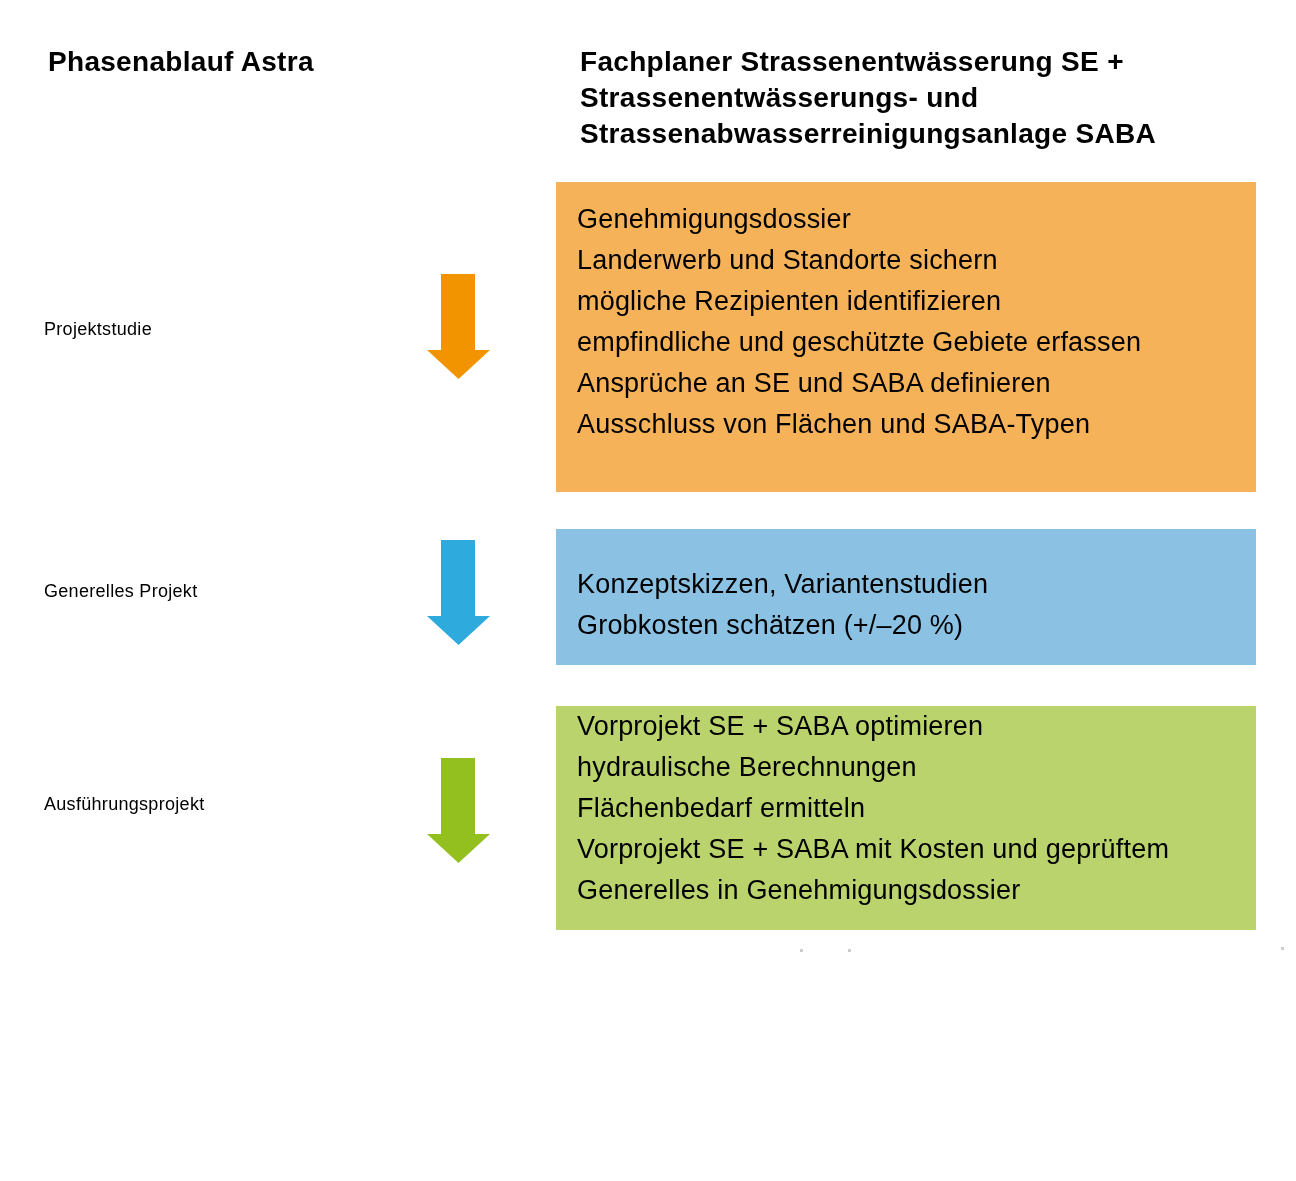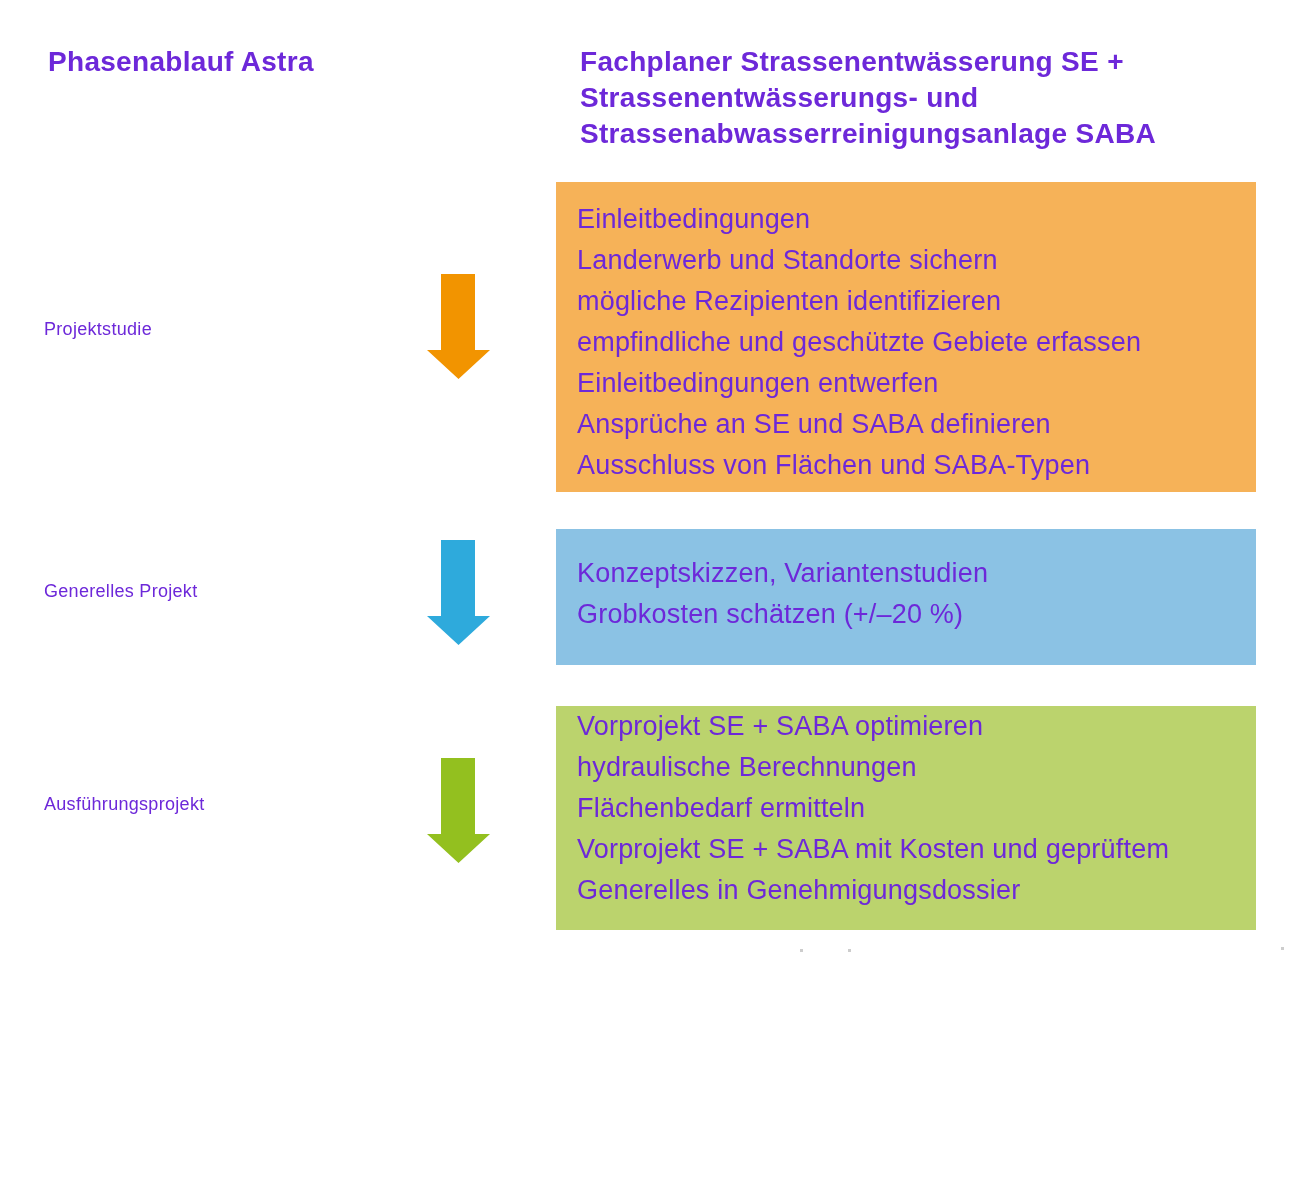--- a/index.html
+++ b/index.html
@@ -57,21 +57,21 @@
     position: absolute;
     width: 3px;
     height: 3px;
     background: #9b9b9b;
     opacity: 0.5;
   }
 </style>
 </head>
 <body>
 
-<div class="canvas" style="color: #6d28d9;">
+<div class="canvas" style="color: #000000;">
 
   <div class="hdr left-hdr">Phasenablauf Astra</div>
 
   <div class="hdr right-hdr">
     <div>Fachplaner Strassenentwässerung SE +</div>
     <div>Strassenentwässerungs- und</div>
     <div>Strassenabwasserreinigungsanlage SABA</div>
   </div>
 
   <div class="phase-label" style="top:313px">Projektstudie</div>
@@ -82,30 +82,29 @@
     <polygon points="14,0 48,0 48,76 63,76 31.5,105 0,76 14,76" fill="#F29400"></polygon>
   </svg>
   <svg class="arrow" style="top:540px" viewBox="0 0 63 105">
     <polygon points="14,0 48,0 48,76 63,76 31.5,105 0,76 14,76" fill="#2EAADC"></polygon>
   </svg>
   <svg class="arrow" style="top:758px" viewBox="0 0 63 105">
     <polygon points="14,0 48,0 48,76 63,76 31.5,105 0,76 14,76" fill="#93C01F"></polygon>
   </svg>
 
   <div class="task-box" style="top: 182px; height: 310px; padding-top: 17px; background-color: rgb(246, 178, 88);">
-    <div class="task-line">Einleitbedingungen</div>
+    <div class="task-line">Genehmigungsdossier</div>
     <div class="task-line">Landerwerb und Standorte sichern</div>
     <div class="task-line">mögliche Rezipienten identifizieren</div>
     <div class="task-line">empfindliche und geschützte Gebiete erfassen</div>
-    <div class="task-line">Einleitbedingungen entwerfen</div>
     <div class="task-line">Ansprüche an SE und SABA definieren</div>
     <div class="task-line">Ausschluss von Flächen und SABA-Typen</div>
   </div>
 
-  <div class="task-box" style="top: 529px; height: 136px; padding-top: 24px; background-color: rgb(139, 194, 228);">
+  <div class="task-box" style="top: 529px; height: 136px; padding-top: 35px; background-color: rgb(139, 194, 228);">
     <div class="task-line">Konzeptskizzen, Variantenstudien</div>
     <div class="task-line">Grobkosten schätzen (+/–20 %)</div>
   </div>
 
   <div class="task-box" style="top: 706px; height: 224px; background-color: rgb(187, 211, 109);">
     <div class="task-line">Vorprojekt SE + SABA optimieren</div>
     <div class="task-line">hydraulische Berechnungen</div>
     <div class="task-line">Flächenbedarf ermitteln</div>
     <div class="task-line">Vorprojekt SE + SABA mit Kosten und geprüftem Generelles in Genehmigungsdossier</div>
   </div>

